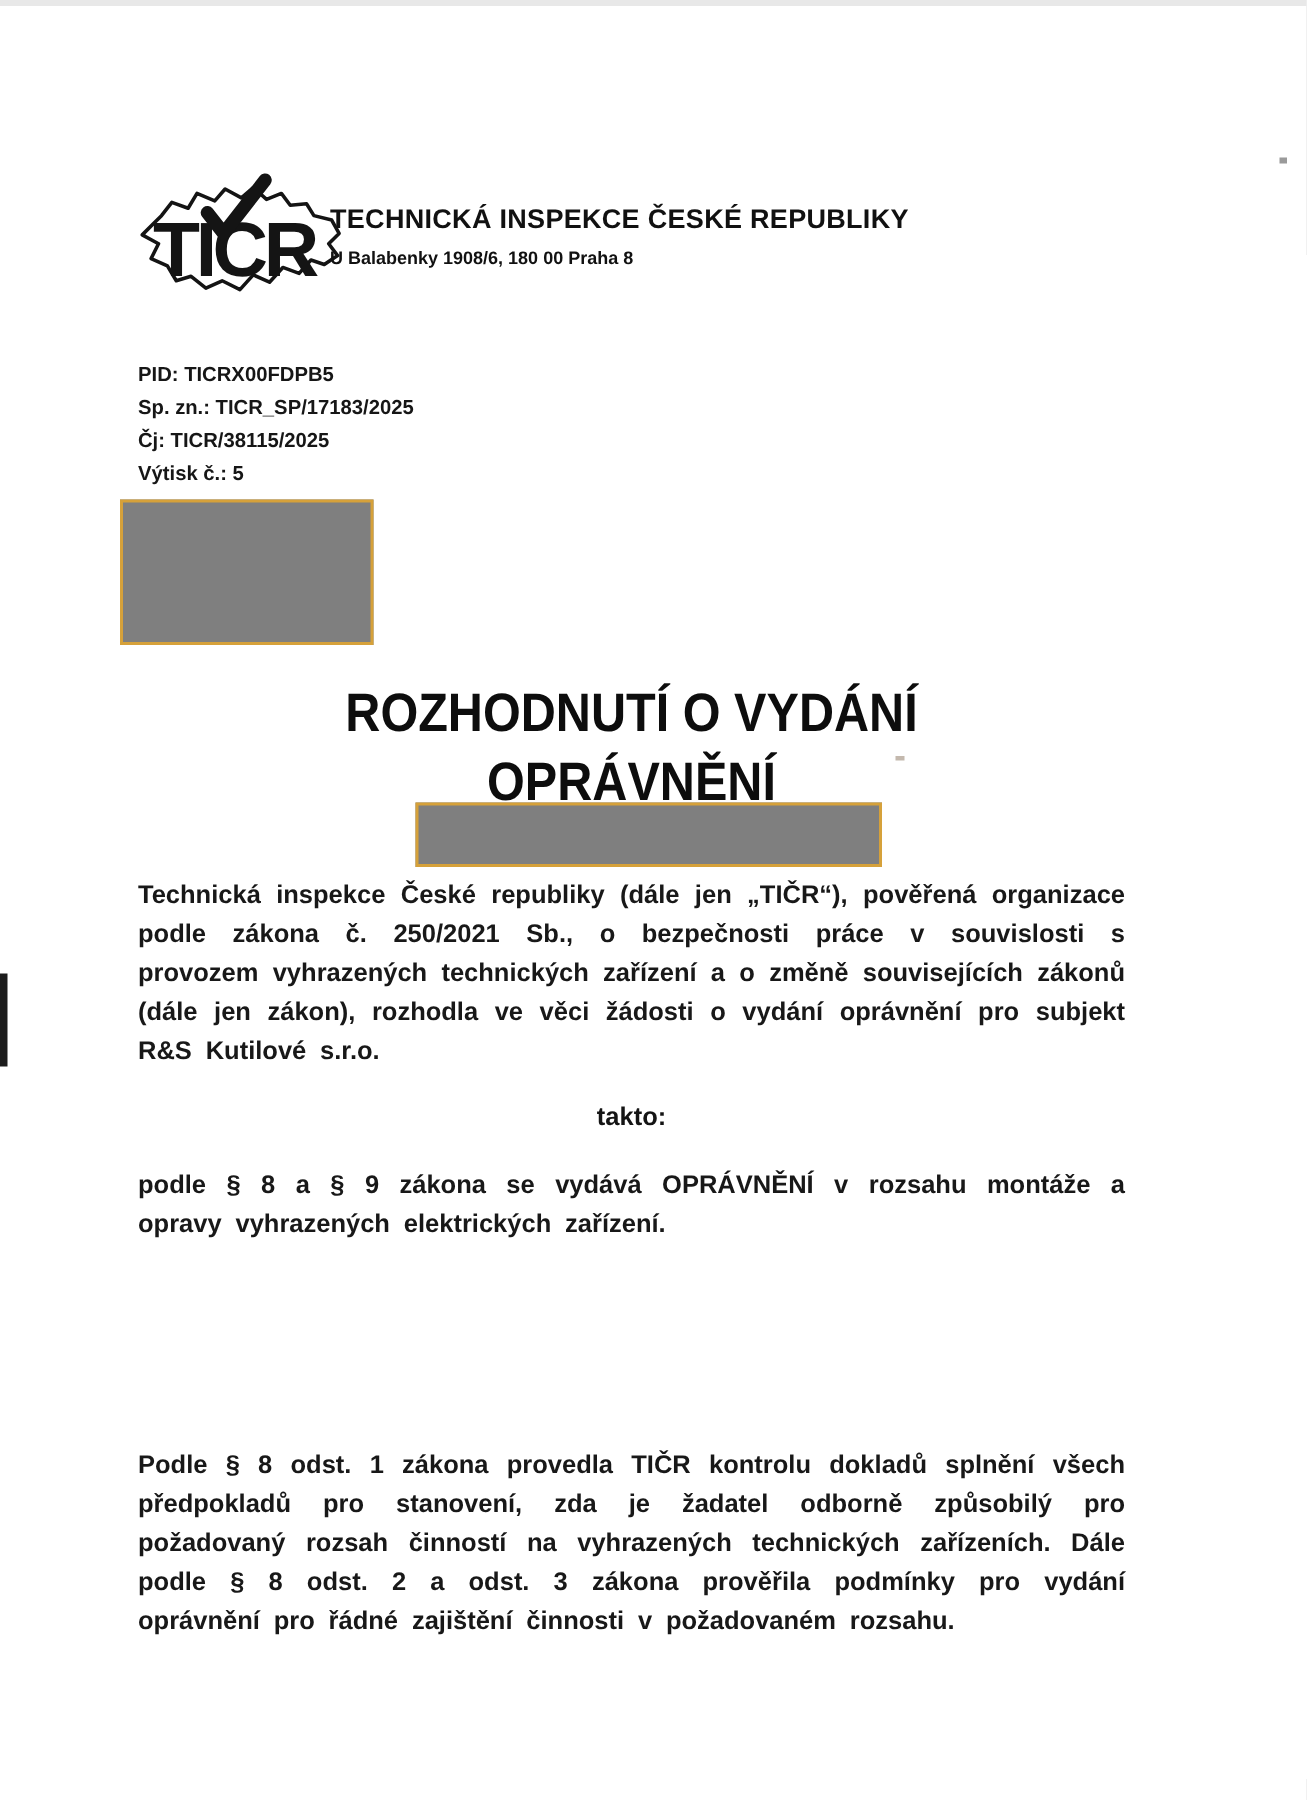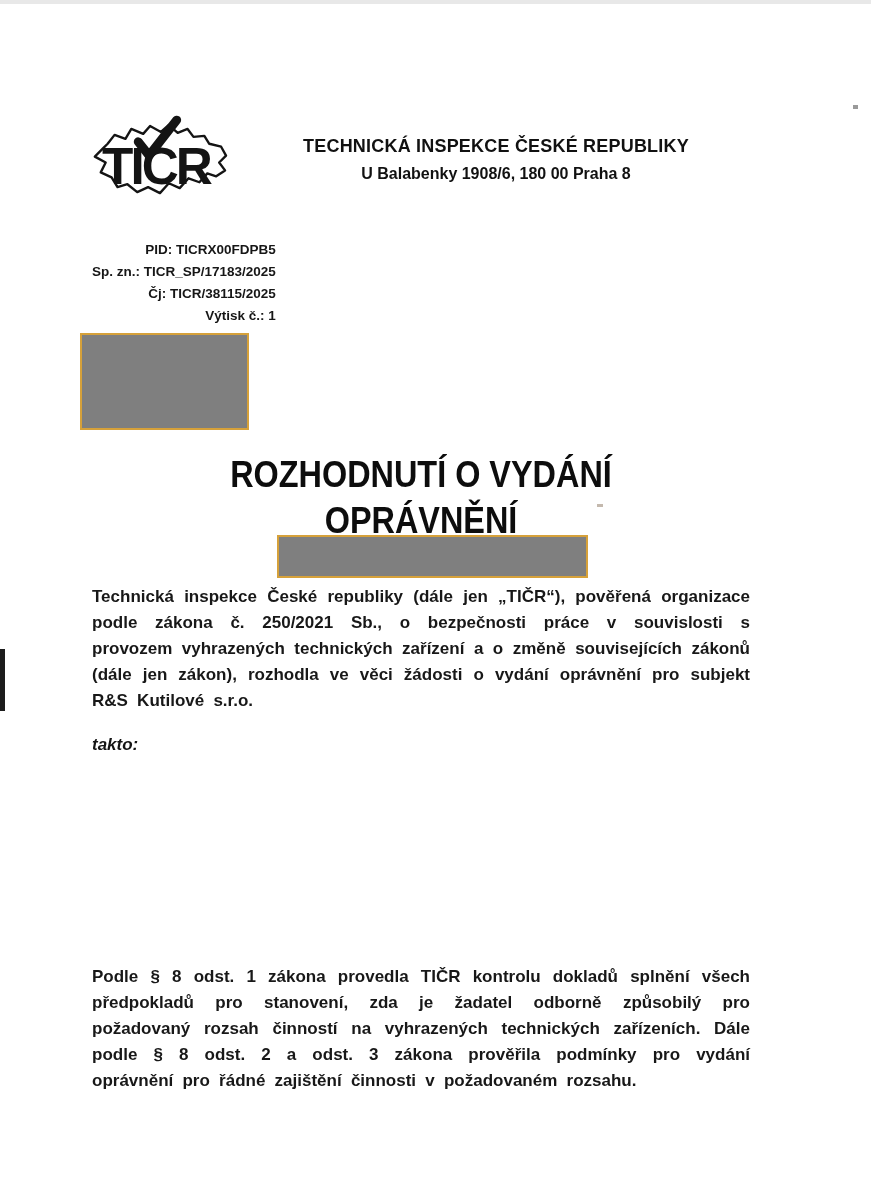--- a/index.html
+++ b/index.html
@@ -14,31 +14,31 @@
   }
 
   
   .logo {
     position:absolute; left:82px; top:106px;
     width:148px; height:106px;
   }
   .logo svg { width:100%; height:100%; }
 
   .org-block {
-    position:absolute; left:240px; top:132px; width:512px;
-    text-align:center; font-weight:bold; color:#111;
+    position:absolute; left:220px; top:132px; width:512px;
+    text-align:left; font-weight:bold; color:#111;
   }
   .org-name    { font-size:18px; letter-spacing:0.2px; margin-bottom:8px; }
   .org-subtitle{ font-size:16px; margin-bottom:12px; }
-  .org-address { font-size:16px; }
+  .org-address { font-size:12px; }
 
   
   .ref-block {
     position:absolute; left:92px; top:235px;
-    font-size:13.5px; font-weight:bold; line-height:22px; color:#161616;text-align:right;
+    font-size:13.5px; font-weight:bold; line-height:22px; color:#161616;
   }
 
   
   .redaction {
     position:absolute;
     box-sizing:border-box;
   }
   .redaction-1 { left:80px;  top:329px; width:169px; height:97px; }
   .redaction-2 { left:277px; top:531px; width:311px; height:43px; }
 
@@ -58,22 +58,22 @@
     color:#181818; margin:0;
     text-align:justify; word-spacing:4.5px;
   }
   .p1 { top:580px; }
   .p2 { top:773px; }
   .p3 { top:869px; }
   .p4 { top:960px; }
 
   .centered-heading {
     position:absolute; left:92px; width:658px;
-    margin:0; 
-    font-size:17px; font-weight:bold; color:#141414;font-style:italic;
+    margin:0; text-align:center;
+    font-size:17px; font-weight:bold; color:#141414;
   }
   .h-takto       { top:731px; }
   .h-oduvodneni  { top:831px; }
 
   
   .artifact { position:absolute; }
   .edge-bar   { left:0px;  top:645px; width:5px; height:62px; background:#1c1c1c; }
   .dot-tr     { left:853px; top:101px; width:5px; height:4px; background:#9a9a9a; }
   .dash-title { left:597px; top:500px; width:6px; height:3px; background:#c4b9ae; }
 </style>
@@ -92,32 +92,33 @@
 
   <div class="org-block">
     <div class="org-name">TECHNICKÁ INSPEKCE ČESKÉ REPUBLIKY</div>
     <div class="org-address">U Balabenky 1908/6, 180 00 Praha 8</div>
   </div>
 
   <div class="ref-block">
     <div>PID: TICRX00FDPB5</div>
     <div>Sp. zn.: TICR_SP/17183/2025</div>
     <div>Čj: TICR/38115/2025</div>
-    <div>Výtisk č.: 1</div>
+    <div>Výtisk č.: 5</div>
   </div>
 
   <div class="redaction redaction-1" style="background: rgb(127, 127, 127); border: 2px solid rgb(214, 161, 58);"></div>
   <div class="redaction redaction-2" style="background: rgb(127, 127, 127); border: 2px solid rgb(214, 161, 58);"></div>
 
   <h1 class="doc-title">
     <span>ROZHODNUTÍ O VYDÁNÍ</span><br>
     <span>OPRÁVNĚNÍ</span>
   </h1>
 
   <p class="body-text p1">Technická inspekce České republiky (dále jen „TIČR“), pověřená organizace podle zákona č. 250/2021 Sb., o bezpečnosti práce v souvislosti s provozem vyhrazených technických zařízení a o změně souvisejících zákonů (dále jen zákon), rozhodla ve věci žádosti o vydání oprávnění pro subjekt R&amp;S Kutilové s.r.o.</p>
   <h2 class="centered-heading h-takto">takto:</h2>
+  <p class="body-text p2">podle § 8 a § 9 zákona se vydává OPRÁVNĚNÍ v rozsahu montáže a opravy vyhrazených elektrických zařízení.</p>
   <p class="body-text p4">Podle § 8 odst. 1 zákona provedla TIČR kontrolu dokladů splnění všech předpokladů pro stanovení, zda je žadatel odborně způsobilý pro požadovaný rozsah činností na vyhrazených technických zařízeních. Dále podle § 8 odst. 2 a odst. 3 zákona prověřila podmínky pro vydání oprávnění pro řádné zajištění činnosti v požadovaném rozsahu.</p>
 
   <div class="artifact edge-bar"></div>
   <div class="artifact dot-tr"></div>
   <div class="artifact dash-title"></div>
 
 </div>
 
 </body></html>

